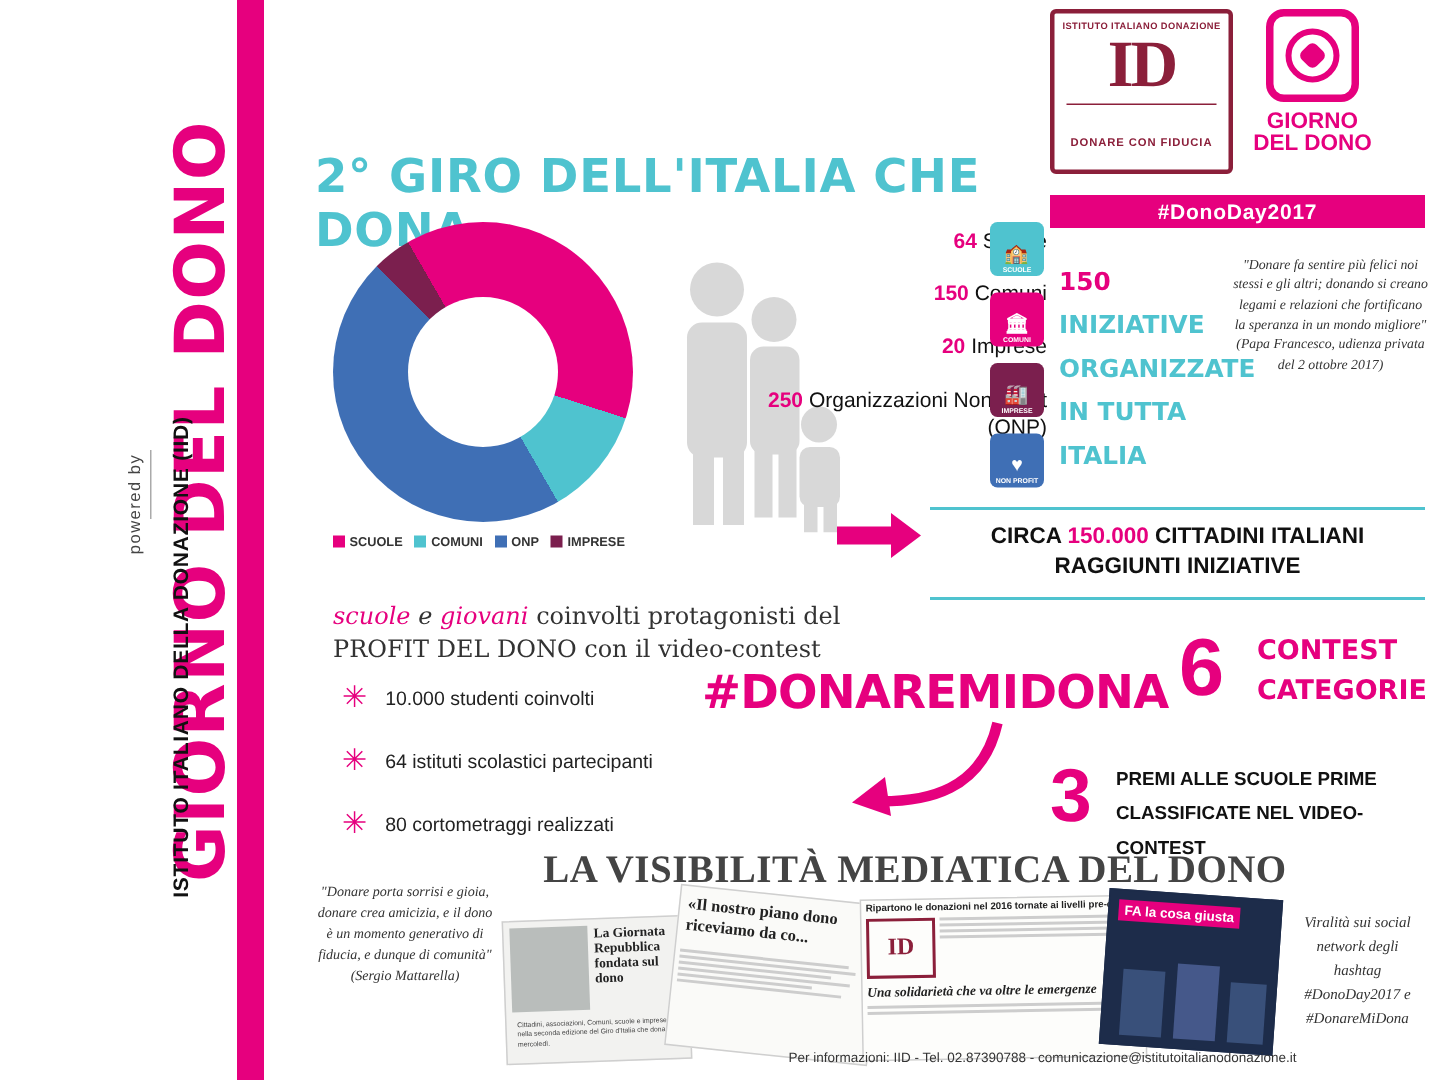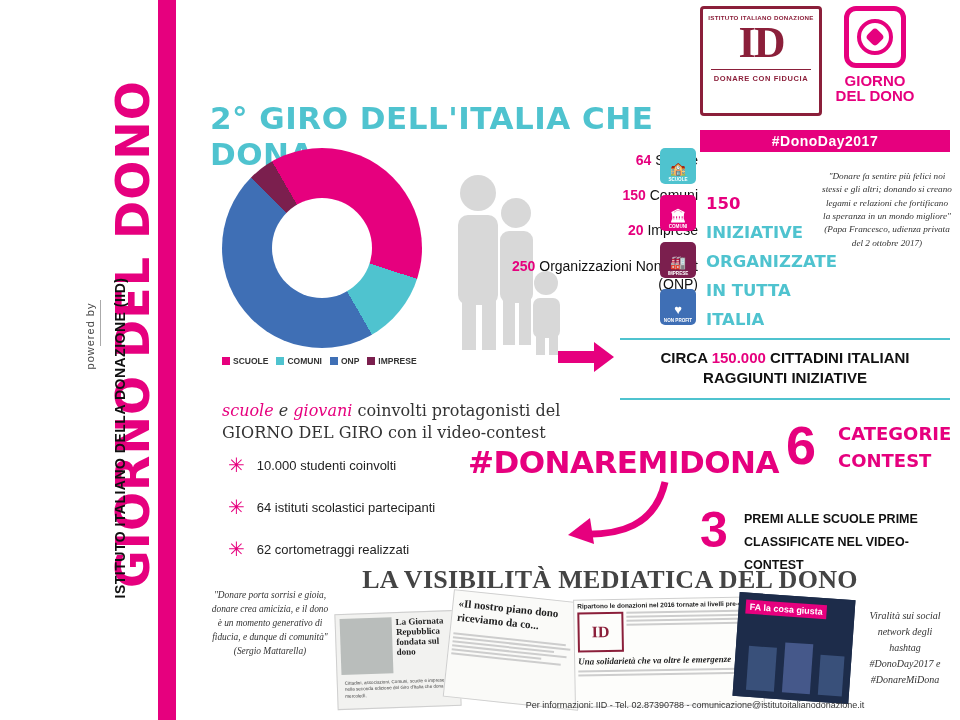--- a/index.html
+++ b/index.html
@@ -52,21 +52,21 @@
 
   
   .logo-box { position:absolute; left:700px; top:6px; width:250px; height:120px; }
   .logo-iid {
     position:absolute; left:0; top:0; width:122px; height:110px;
     border:3px solid #8b1f3a; border-radius:4px; background:#fff;
     text-align:center; color:#8b1f3a;
   }
   .logo-iid .ring-txt { font-size:6.2px; letter-spacing:0.3px; margin-top:5px; font-weight:bold; }
   .logo-iid .idbig { font-size:44px; font-weight:bold; line-height:44px; letter-spacing:-2px; font-family:"Liberation Serif", serif; }
-  .logo-iid .sub { font-size:7.5px; font-weight:bold; letter-spacing:0.6px; margin-top:4px; }
+  .logo-iid .sub { font-size:7.5px; font-weight:bold; letter-spacing:0.6px; margin-top:20px; }
   .logo-iid .rule { width:86%; height:1px; background:#8b1f3a; margin:4px auto 3px; }
   .logo-gdd { position:absolute; left:116px; top:0; width:118px; height:110px; }
   .gdd-mark { width:62px; height:62px; margin:0 auto; position:relative; }
   .gdd-mark .outer { position:absolute; inset:0; border:5px solid #e6007e; border-radius:12px; }
   .gdd-mark .mid { position:absolute; inset:13px; border:4px solid #e6007e; border-radius:50%; }
   .gdd-mark .inner { position:absolute; inset:24px; background:#e6007e; border-radius:4px; transform:rotate(45deg); }
   .gdd-text { text-align:center; color:#e6007e; font-weight:bold; font-size:15px; line-height:15px; margin-top:5px; }
   .hashtag-bar {
     position:absolute; left:700px; top:130px; width:250px; height:22px;
     background:#e6007e; color:#fff; font-weight:bold; font-size:14px;
@@ -113,21 +113,21 @@
   .mini-icon {
     width:36px; height:36px; border-radius:5px; color:#fff;
     font-size:4.6px; font-weight:bold; text-align:center;
     display:flex; flex-direction:column; align-items:center; justify-content:flex-end;
     padding-bottom:2px; margin-bottom:11px; position:relative;
   }
   .mini-icon .gl { font-size:13px; line-height:13px; margin-bottom:2px; }
 
   
   .iniziative {
-    position:absolute; left:706px; top:190px; width:120px;
+    position:absolute; left:706px; top:174px; width:120px;
     color:#4fc3cf; font-weight:bold; font-size:16.5px; line-height:1.75;
     font-family:"DejaVu Sans", sans-serif;
   }
   .iniziative .hl { color:#e6007e; }
 
   
   .quote-papa {
     position:absolute; left:822px; top:170px; width:130px;
     font-family:"Liberation Serif", serif; font-style:italic;
     font-size:9.2px; line-height:1.45; color:#333; text-align:center;
@@ -323,50 +323,50 @@
     </svg>
   </div>
 
   <div class="cittadini">
     <div><span>CIRCA </span><span class="num">150.000</span><span> CITTADINI ITALIANI</span></div>
     <div>RAGGIUNTI INIZIATIVE</div>
   </div>
 
   <div class="scuole-line">
     <span class="pink-it">scuole</span><span class="it"> e </span><span class="pink-it">giovani</span><span> coinvolti protagonisti del</span>
-    <div>GIORNO DEL GIRO con il video-contest</div>
+    <div>PROFIT DEL DONO con il video-contest</div>
   </div>
 
   <div class="bullets">
     <div class="b">
         <span class="star">✳</span>
         <span>10.000 studenti coinvolti</span>
       </div>
     <div class="b">
         <span class="star">✳</span>
         <span>64 istituti scolastici partecipanti</span>
       </div>
     <div class="b">
         <span class="star">✳</span>
-        <span>62 cortometraggi realizzati</span>
+        <span>80 cortometraggi realizzati</span>
       </div>
   </div>
 
   <div class="donaremidona">#DONAREMIDONA</div>
   <div class="curve-arrow">
     <svg width="110" height="70" viewBox="0 0 110 70">
       <path d="M105 4 C 95 48, 60 58, 18 56" stroke="#e6007e" stroke-width="7" fill="none"></path>
       <path d="M30 40 L8 57 L34 66 Z" fill="#e6007e"></path>
     </svg>
   </div>
 
   <div class="six">6</div>
   <div class="six-lbl">
+    <div>CONTEST</div>
     <div>CATEGORIE</div>
-    <div>CONTEST</div>
   </div>
 
   <div class="three">3</div>
   <div class="three-lbl">
     <div>PREMI ALLE SCUOLE PRIME</div>
     <div>CLASSIFICATE NEL VIDEO-CONTEST</div>
   </div>
 
   <div class="visib">LA VISIBILITÀ MEDIATICA DEL DONO</div>
 

